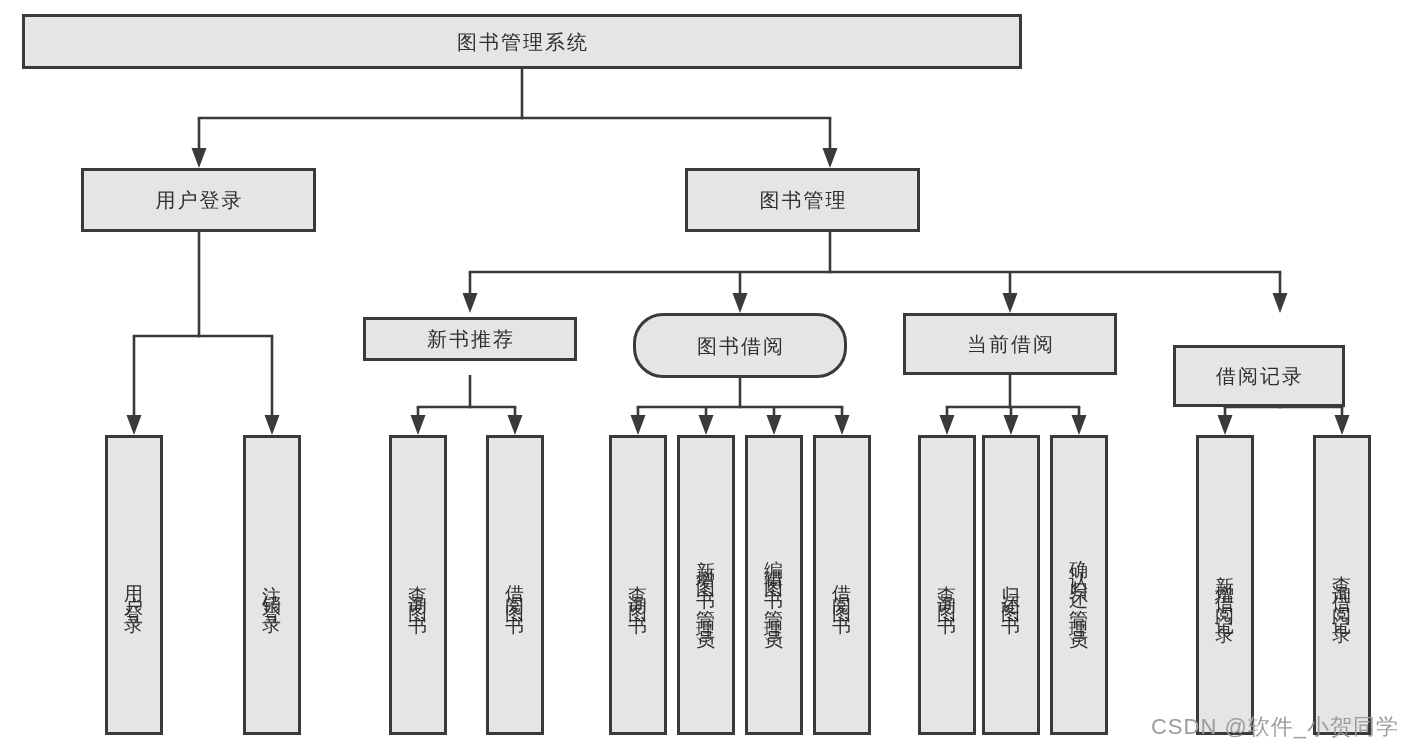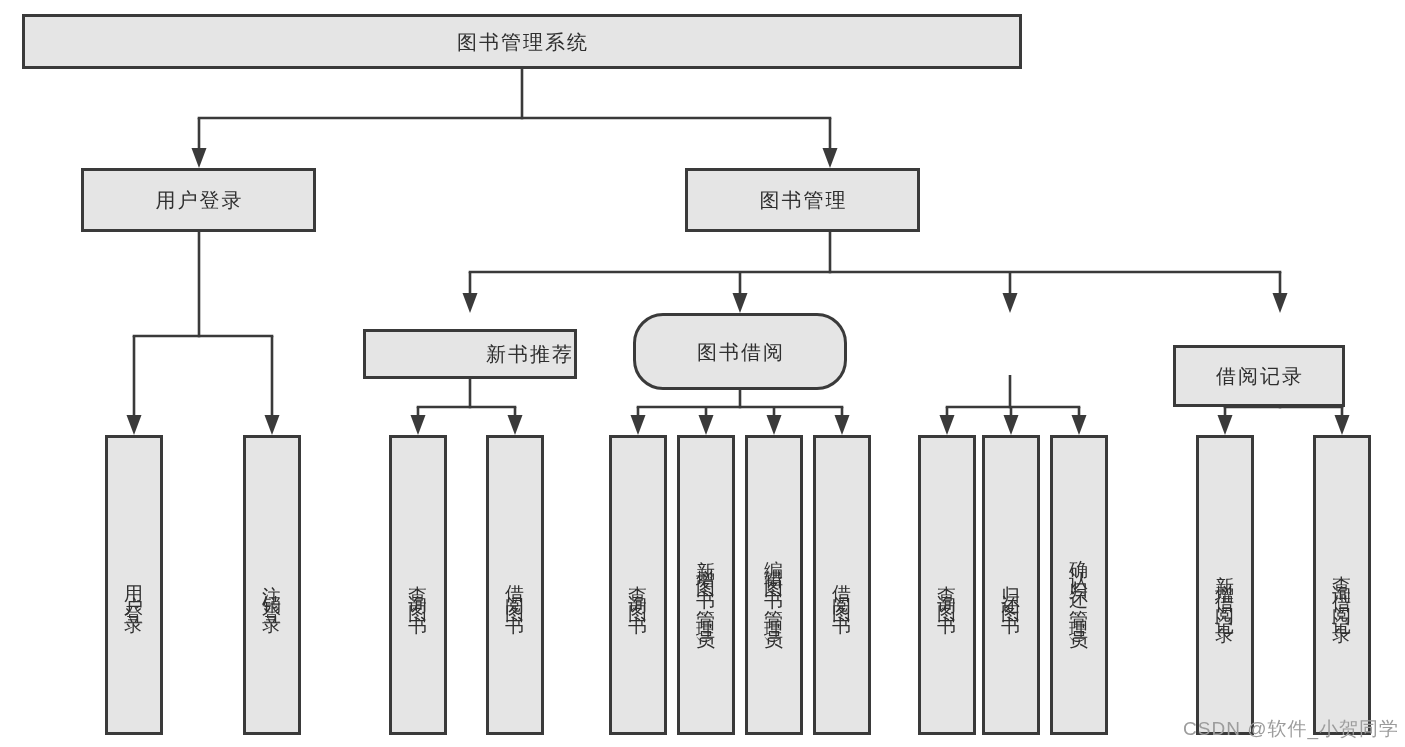--- a/index.html
+++ b/index.html
@@ -39,21 +39,21 @@
     writing-mode:vertical-rl;
     text-orientation:mixed;
     font-size:19px;
     letter-spacing:10px;
     line-height:1;
     padding-top:10px; 
   }
   .watermark{
     position:absolute;
     right:6px;bottom:5px;
-    font-size:19px;
+    font-size:22px;
     color:var(--wm);
     letter-spacing:1px;
     white-space:nowrap;
   }
 </style>
 </head>
 <body>
 
 <div class="canvas">
 
@@ -116,25 +116,28 @@
     <span class="lbl">图书管理系统</span>
   </div>
 
   <div class="box hbox" style="left:81px;top:168px;width:235px;height:64px;">
     <span class="lbl">用户登录</span>
   </div>
   <div class="box hbox" style="left:685px;top:168px;width:235px;height:64px;">
     <span class="lbl">图书管理</span>
   </div>
 
-  <div class="box hbox" style="left:363px;top:329px;width:214px;height:50px;justify-content:flex-end;">
+  <div class="box hbox" style="left:363px;top:317px;width:214px;height:44px;">
     <span class="lbl">新书推荐</span>
   </div>
-  <div class="box hbox" style="left:633px;top:313px;width:214px;height:77px;border-radius:30px;">
+  <div class="box hbox" style="left:633px;top:313px;width:214px;height:65px;border-radius:30px;">
     <span class="lbl">图书借阅</span>
+  </div>
+  <div class="box hbox" style="left:903px;top:313px;width:214px;height:62px;">
+    <span class="lbl">当前借阅</span>
   </div>
   <div class="box hbox" style="left:1173px;top:313px;width:172px;height:62px;margin-top:32px;">
     <span class="lbl">借阅记录</span>
   </div>
 
   <div class="box vbox" style="left:105px;top:435px;width:58px;height:300px;">
     <span class="lbl">用户登录</span>
   </div>
   <div class="box vbox" style="left:243px;top:435px;width:58px;height:300px;">
     <span class="lbl">注销登录</span>

